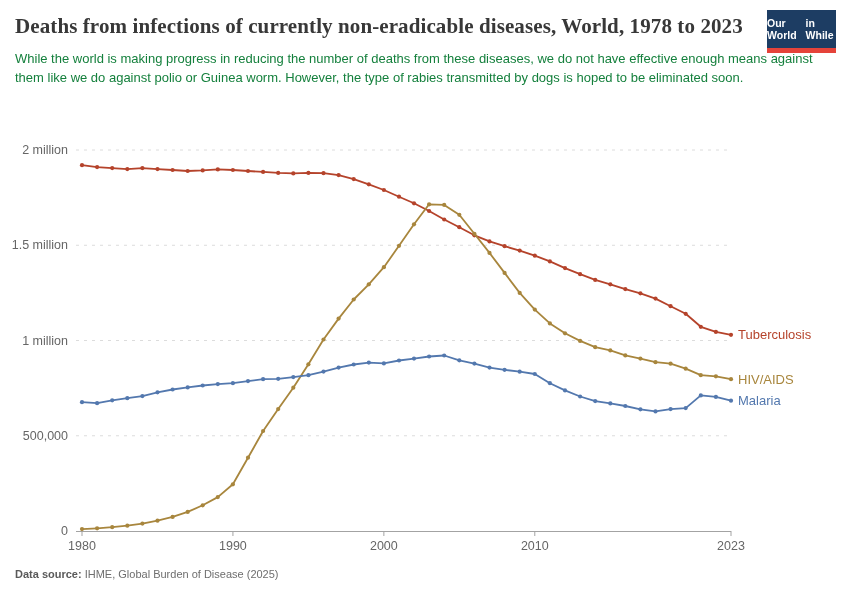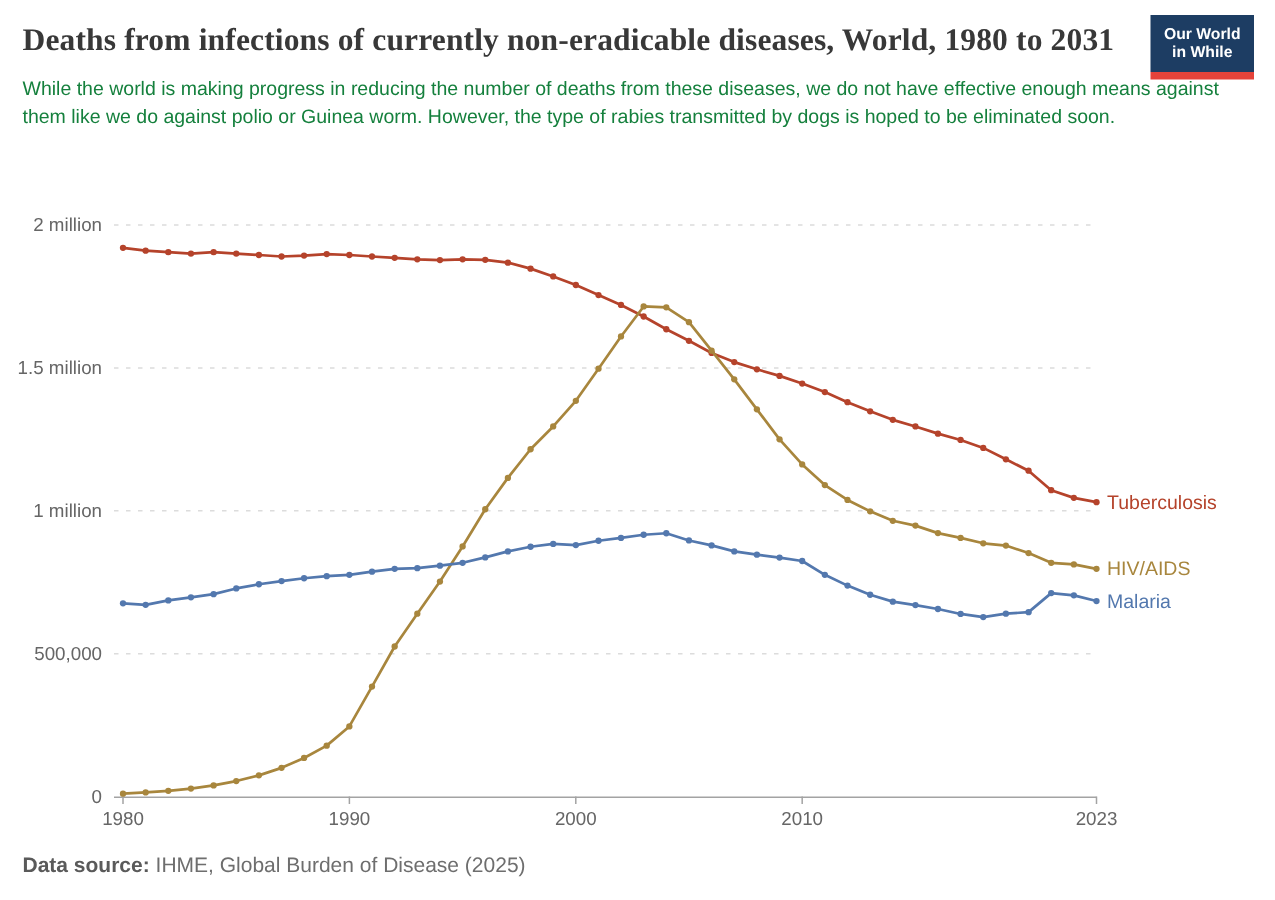--- a/index.html
+++ b/index.html
@@ -1,33 +1,33 @@
 <!DOCTYPE html>
 <html><head>
 <meta charset="utf-8">
 <style>
   html,body{margin:0;padding:0;background:#fff;}
   body{width:850px;height:600px;position:relative;font-family:"Liberation Sans",sans-serif;overflow:hidden;}
   .header{position:absolute;left:15px;top:12px;width:820px;}
   .title{font-family:"Liberation Serif",serif;font-weight:700;font-size:21px;line-height:1.38;color:#383838;max-width:735px;letter-spacing:.1px;}
   .subtitle{margin-top:9px;font-size:13px;line-height:1.46;color:#15803d;max-width:826px;}
   .logo{position:absolute;right:14px;top:10px;width:69px;height:43px;display:flex;flex-direction:column;}
-  .logo-top{background:#1d3d63;flex:1;display:flex;flex-direction:column;align-items:center;justify-content:center;color:#fff;font-weight:700;font-size:10.5px;line-height:1.18;}
+  .logo-top{background:#1d3d63;flex:1;display:flex;align-items:center;justify-content:center;color:#fff;font-weight:700;font-size:10.5px;line-height:1.18;}
   .logo-stripe{height:5px;background:#e5433a;}
   #chart-wrap{position:absolute;left:0;top:138px;width:850px;height:425px;}
-  .footer{position:absolute;left:15px;right:14px;top:568px;font-size:14px;color:#6e6e6e;display:flex;}
+  .footer{position:absolute;left:15px;right:14px;top:568px;font-size:11px;color:#6e6e6e;display:flex;}
   .footer .src-label{font-weight:700;color:#5a5a5a;}
   .footer .sep{color:#b0b0b0;}
   svg text{font-family:"Liberation Sans",sans-serif;}
 </style>
 </head>
 <body>
 
 <div class="header">
-  <div class="title">Deaths from infections of currently non-eradicable diseases, World, 1980 to 2031</div>
+  <div class="title">Deaths from infections of currently non-eradicable diseases, World, 1978 to 2023</div>
   <div class="subtitle">While the world is making progress in reducing the number of deaths from these diseases, we do not have effective enough means against them like we do against polio or Guinea worm. However, the type of rabies transmitted by dogs is hoped to be eliminated soon.</div>
 </div>
 
 <div class="logo">
   <div class="logo-top">
     <span>Our World</span>
     <span>in While</span>
   </div>
   <div class="logo-stripe"></div>
 </div>

